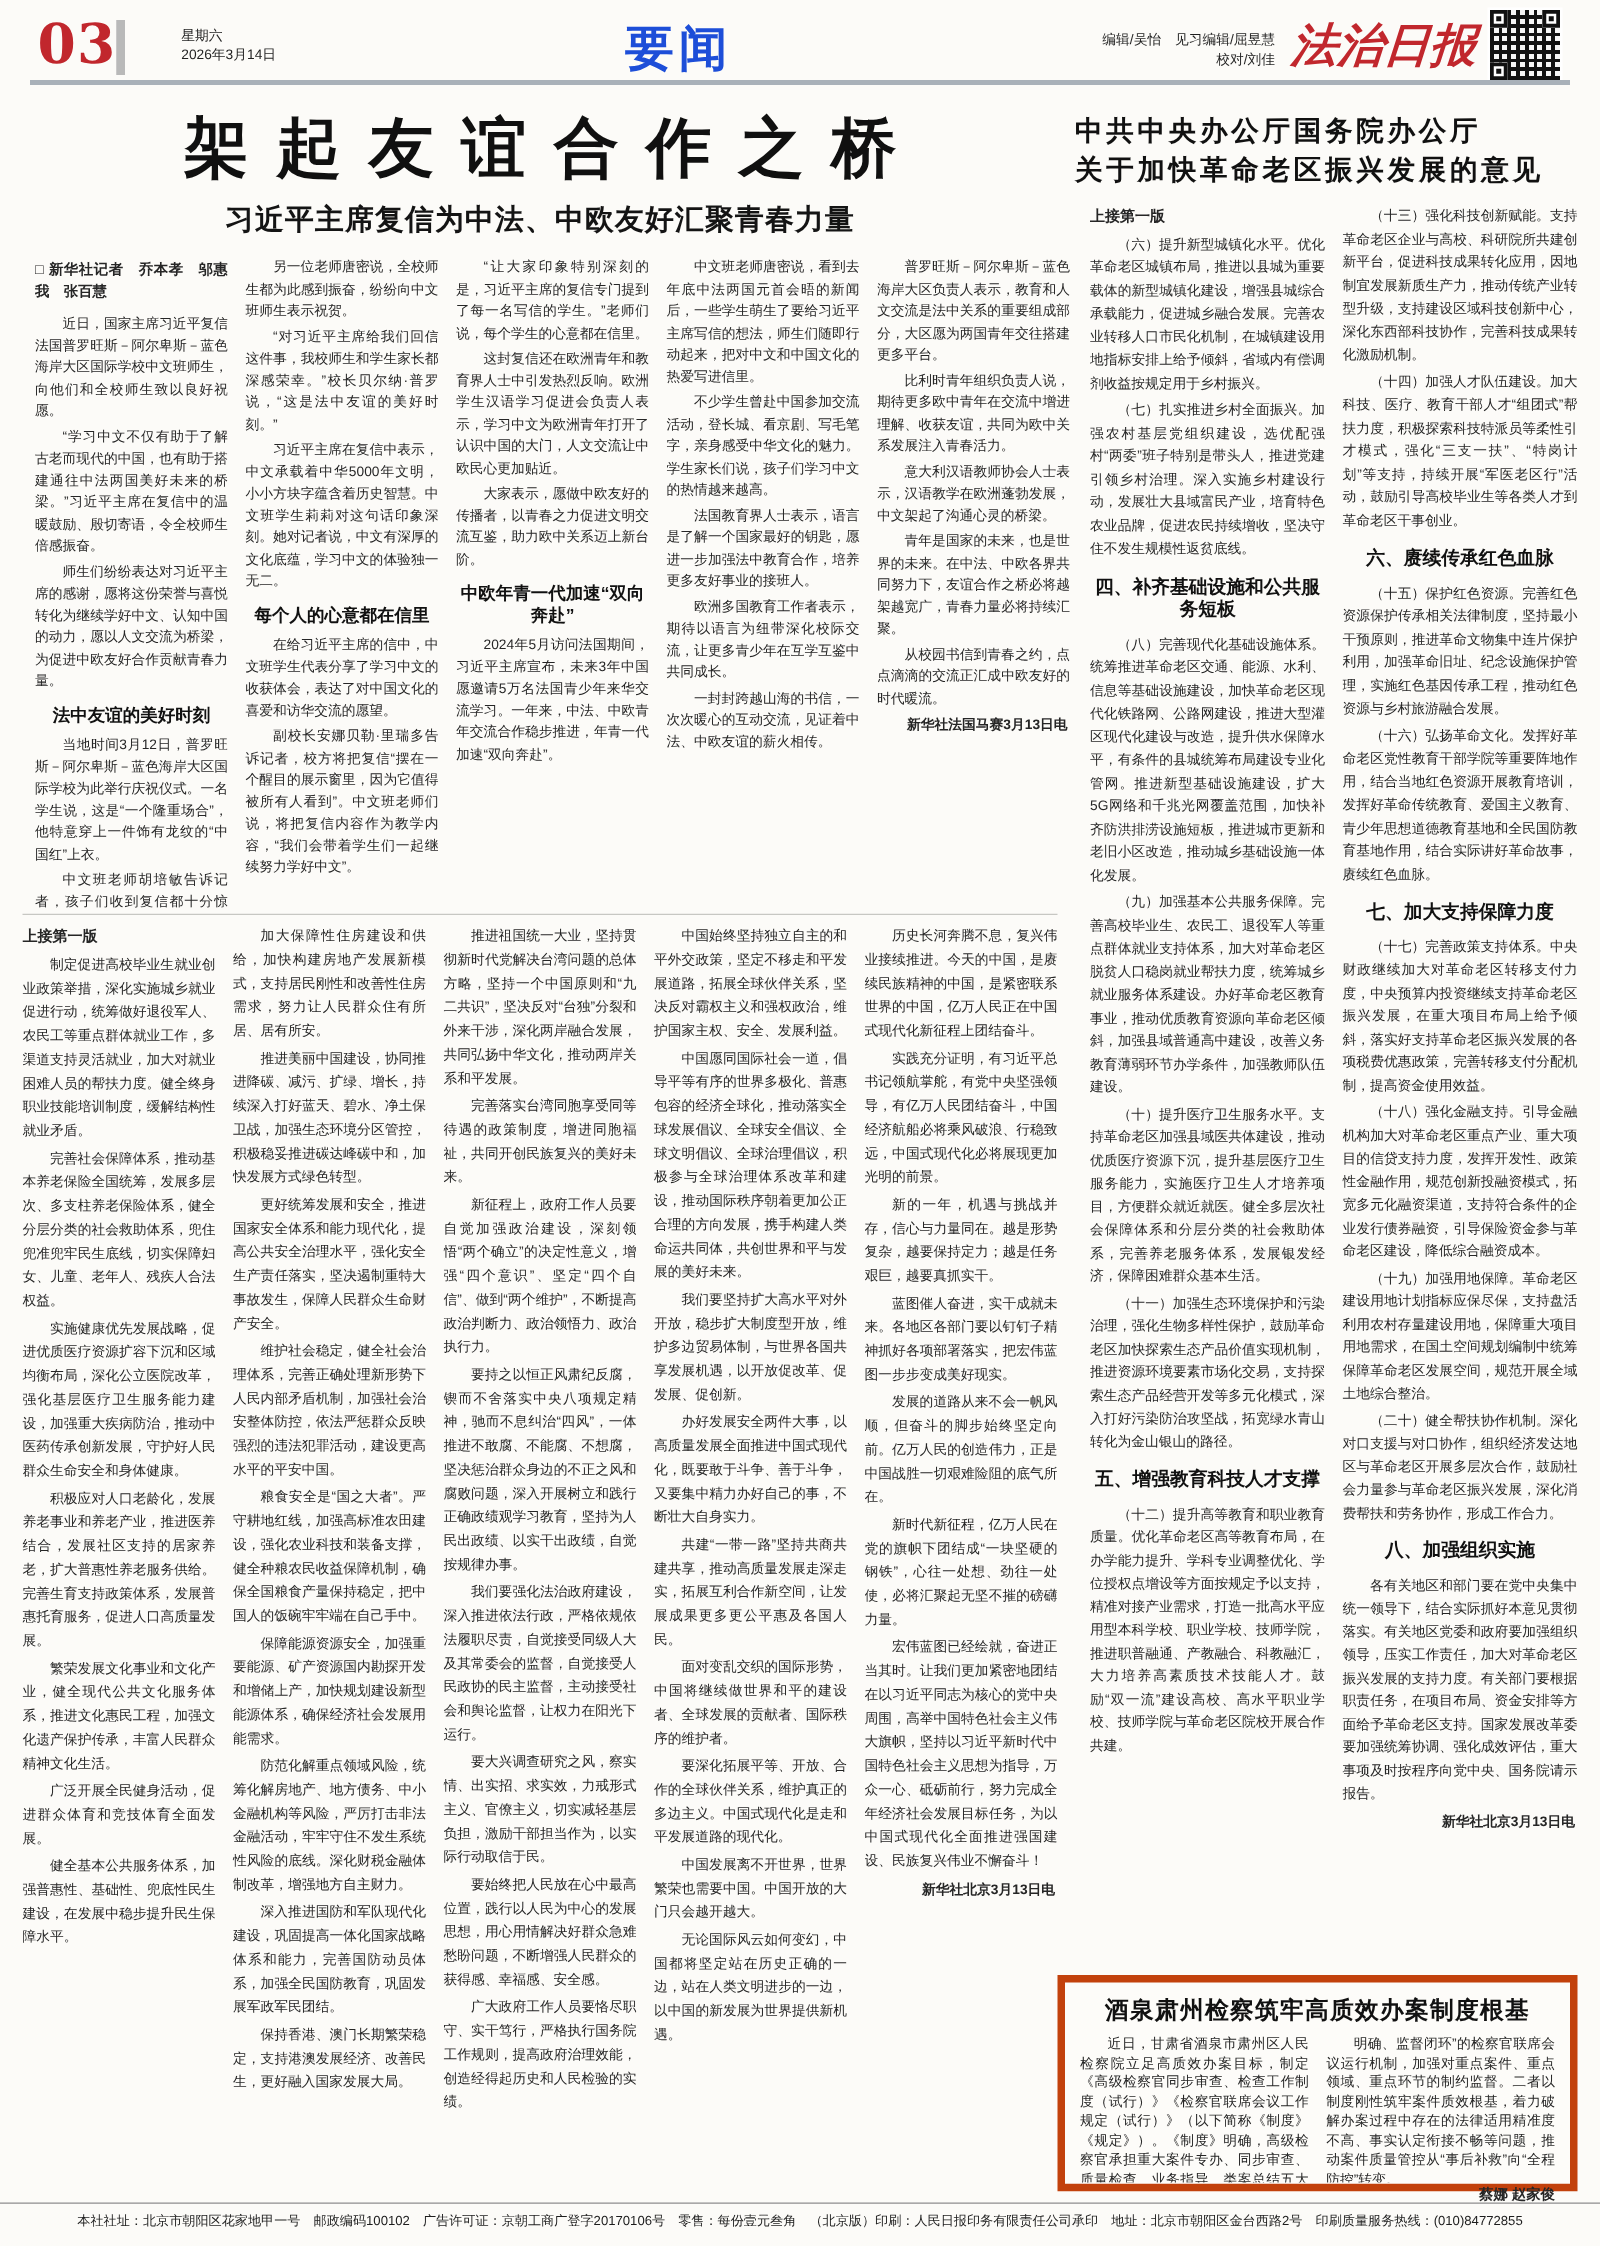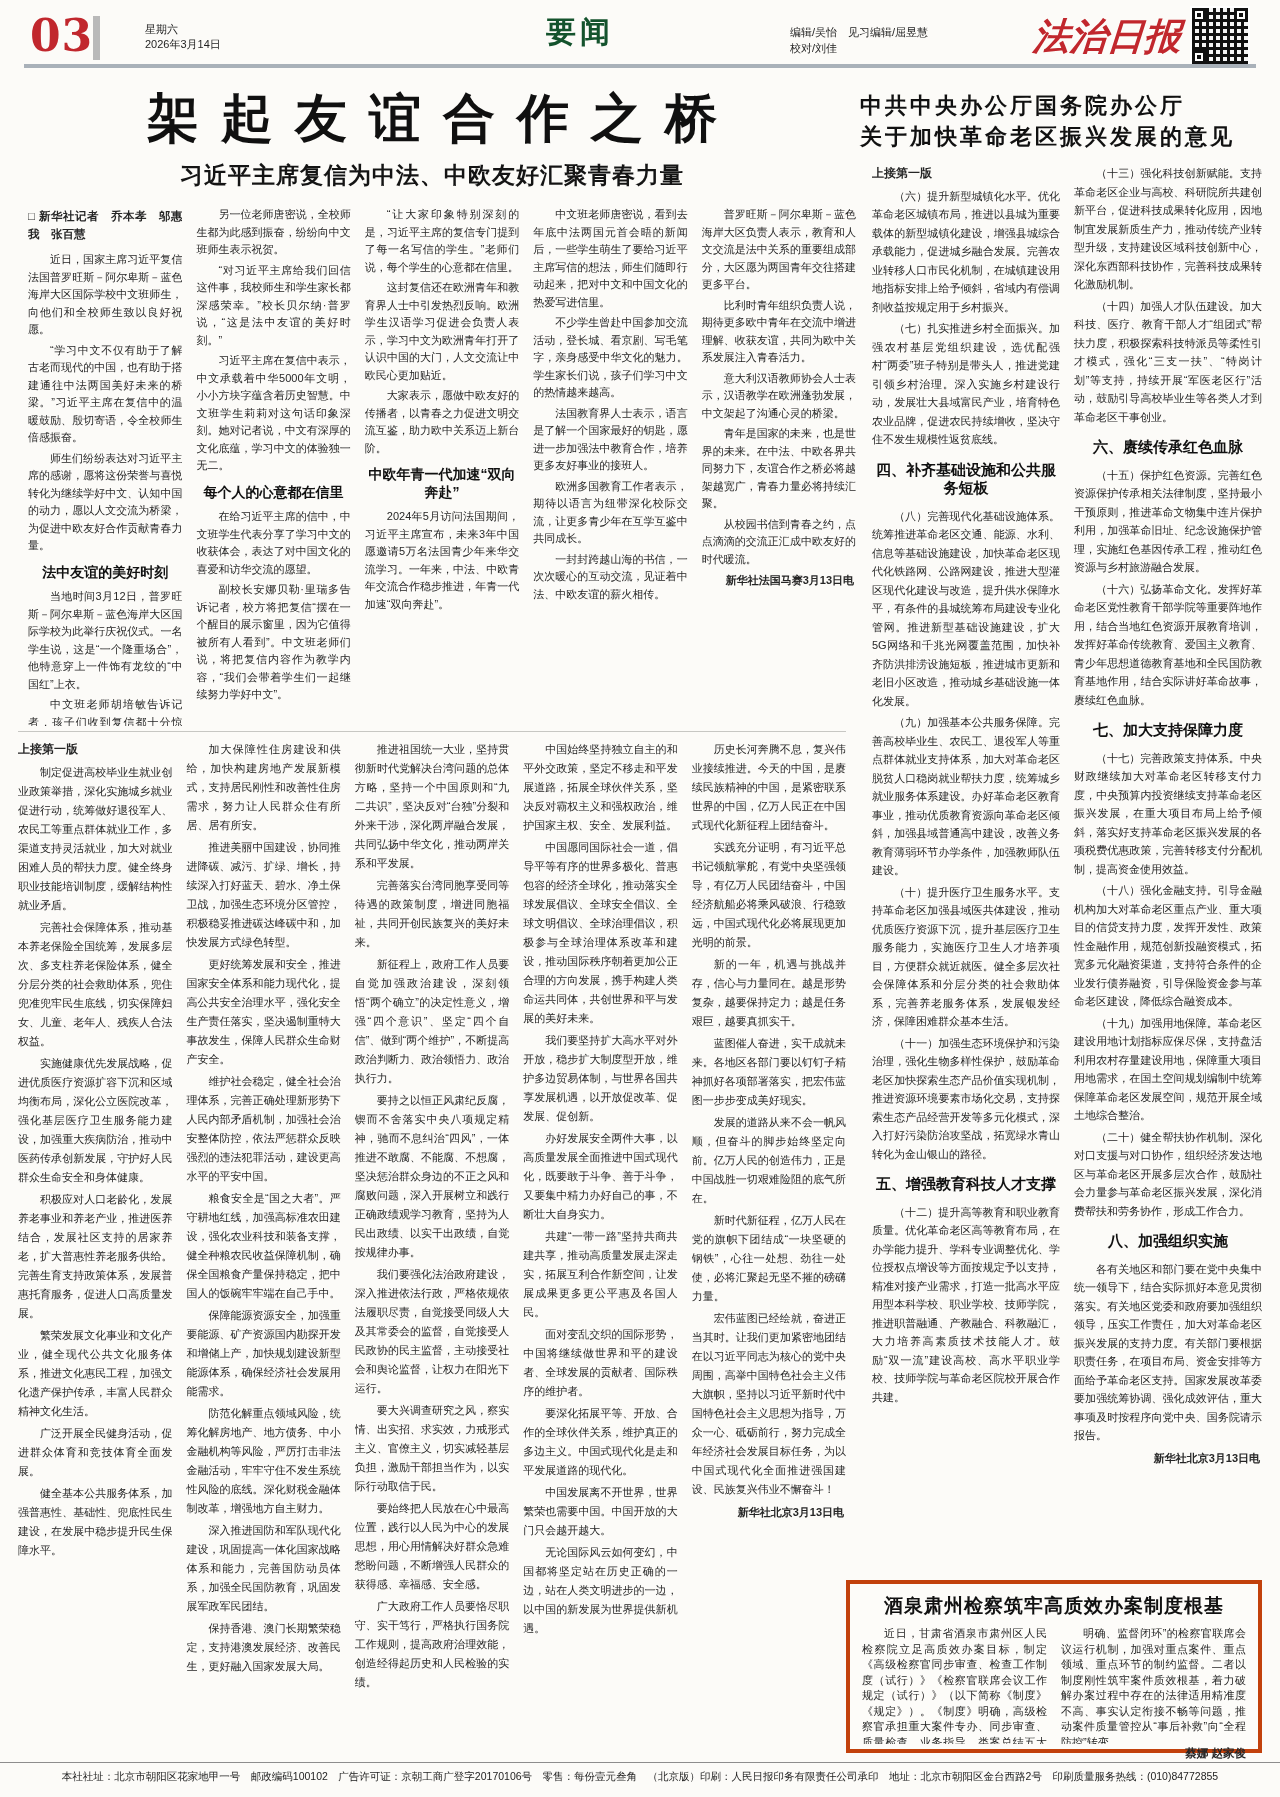--- a/index.html
+++ b/index.html
@@ -4,23 +4,23 @@
 <style>
   html,body{margin:0;padding:0;background:#e9e7e2;}
   .page{position:relative;width:1280px;height:1797px;background:#fcfbf8;margin:0 auto;
         font-family:"Liberation Sans","DejaVu Sans",sans-serif;color:#262626;overflow:hidden;}
   
   .hdr{position:absolute;left:0;top:0;width:1280px;height:64px;}
   .pagenum{position:absolute;left:30px;top:10px;font-family:"DejaVu Serif",serif;
            font-weight:bold;font-size:44px;color:#c1272d;letter-spacing:1px;}
   .pagebar{position:absolute;left:93px;top:16px;width:7px;height:44px;background:#b9b9b9;}
   .dateblk{position:absolute;left:110px;top:22px;font-size:11px;line-height:15px;color:#1f1f1f;margin-left:35px;}
-  .section-title{position:absolute;left:500px;top:12px;width:160px;text-align:center;
-           font-family:"DejaVu Serif",serif;font-weight:bold;font-size:30px;color:#14532d;letter-spacing:4px;}
-  .editors{position:absolute;left:790px;top:24px;width:230px;
+  .section-title{position:absolute;left:500px;top:12px;width:160px;text-align:left;
+           font-family:"DejaVu Serif",serif;font-weight:bold;font-size:39px;color:#1d4ed8;letter-spacing:4px;}
+  .editors{position:absolute;left:790px;top:24px;width:230px;text-align:right;
            font-size:11px;line-height:16px;color:#1f1f1f;}
   .masthead{position:absolute;left:1028px;top:12px;width:158px;text-align:center;
            font-family:"DejaVu Serif",serif;font-weight:bold;font-style:italic;
            font-size:37px;color:#c1272d;transform:skewX(-4deg);}
   .qr{position:absolute;left:1192px;top:8px;width:56px;height:56px;background:
       repeating-linear-gradient(0deg,#111 0 3px,transparent 3px 7px),
       repeating-linear-gradient(90deg,#111 0 3px,#f5f5f5 3px 7px);outline:2px solid #fff;}
   .qr .f{position:absolute;width:14px;height:14px;border:3px solid #111;background:#fff;box-sizing:border-box;}
   .qr .f i{position:absolute;left:2px;top:2px;width:4px;height:4px;background:#111;display:block;}
   .qr .f1{left:0;top:0}.qr .f2{right:0;top:0}.qr .f3{left:0;bottom:0}
@@ -37,21 +37,21 @@
   .mid-rule{position:absolute;left:18px;top:731px;width:828px;height:1px;background:#c7c7c3;}
   
   .op-hl{position:absolute;left:860px;top:90px;width:402px;text-align:left;
          font-family:"DejaVu Serif",serif;font-weight:bold;font-size:22px;line-height:31px;
          color:#111;letter-spacing:3px;}
   .op-body{left:872px;top:164px;width:390px;height:1408px;font-size:11px;line-height:18.5px;}
   
   .bot-body{left:18px;top:740px;width:828px;height:1014px;font-size:11px;line-height:19px;}
   
   .redbox{position:absolute;left:846px;top:1580px;width:416px;height:173px;box-sizing:border-box;
-          border:4px solid #c2410c;background:#fdfcf9;padding:7px 12px 6px;}
+          border:6px solid #c2410c;background:#fdfcf9;padding:7px 12px 6px;}
   .redbox-title{text-align:center;font-family:"DejaVu Serif",serif;font-weight:bold;
           font-size:19px;color:#111;letter-spacing:1px;margin:2px 0 7px;}
   .box-cols{display:flex;gap:14px;height:118px;overflow:hidden;font-size:11px;line-height:15.5px;text-align:justify;}
   
   .it-p{text-indent:2em;margin:0 0 3px;}
   .it-h{font-weight:bold;text-align:center;font-size:14px;margin:9px 0 7px;color:#111;text-indent:0;}
   .it-hb{font-weight:bold;text-align:center;font-size:15px;margin:12px 0 9px;color:#111;text-indent:0;
          font-family:"Liberation Sans",sans-serif;}
   .it-date{text-align:right;font-weight:bold;margin-top:4px;padding-right:2px;}
   .it-label{font-weight:bold;margin:0 0 4px;font-size:12px;}

